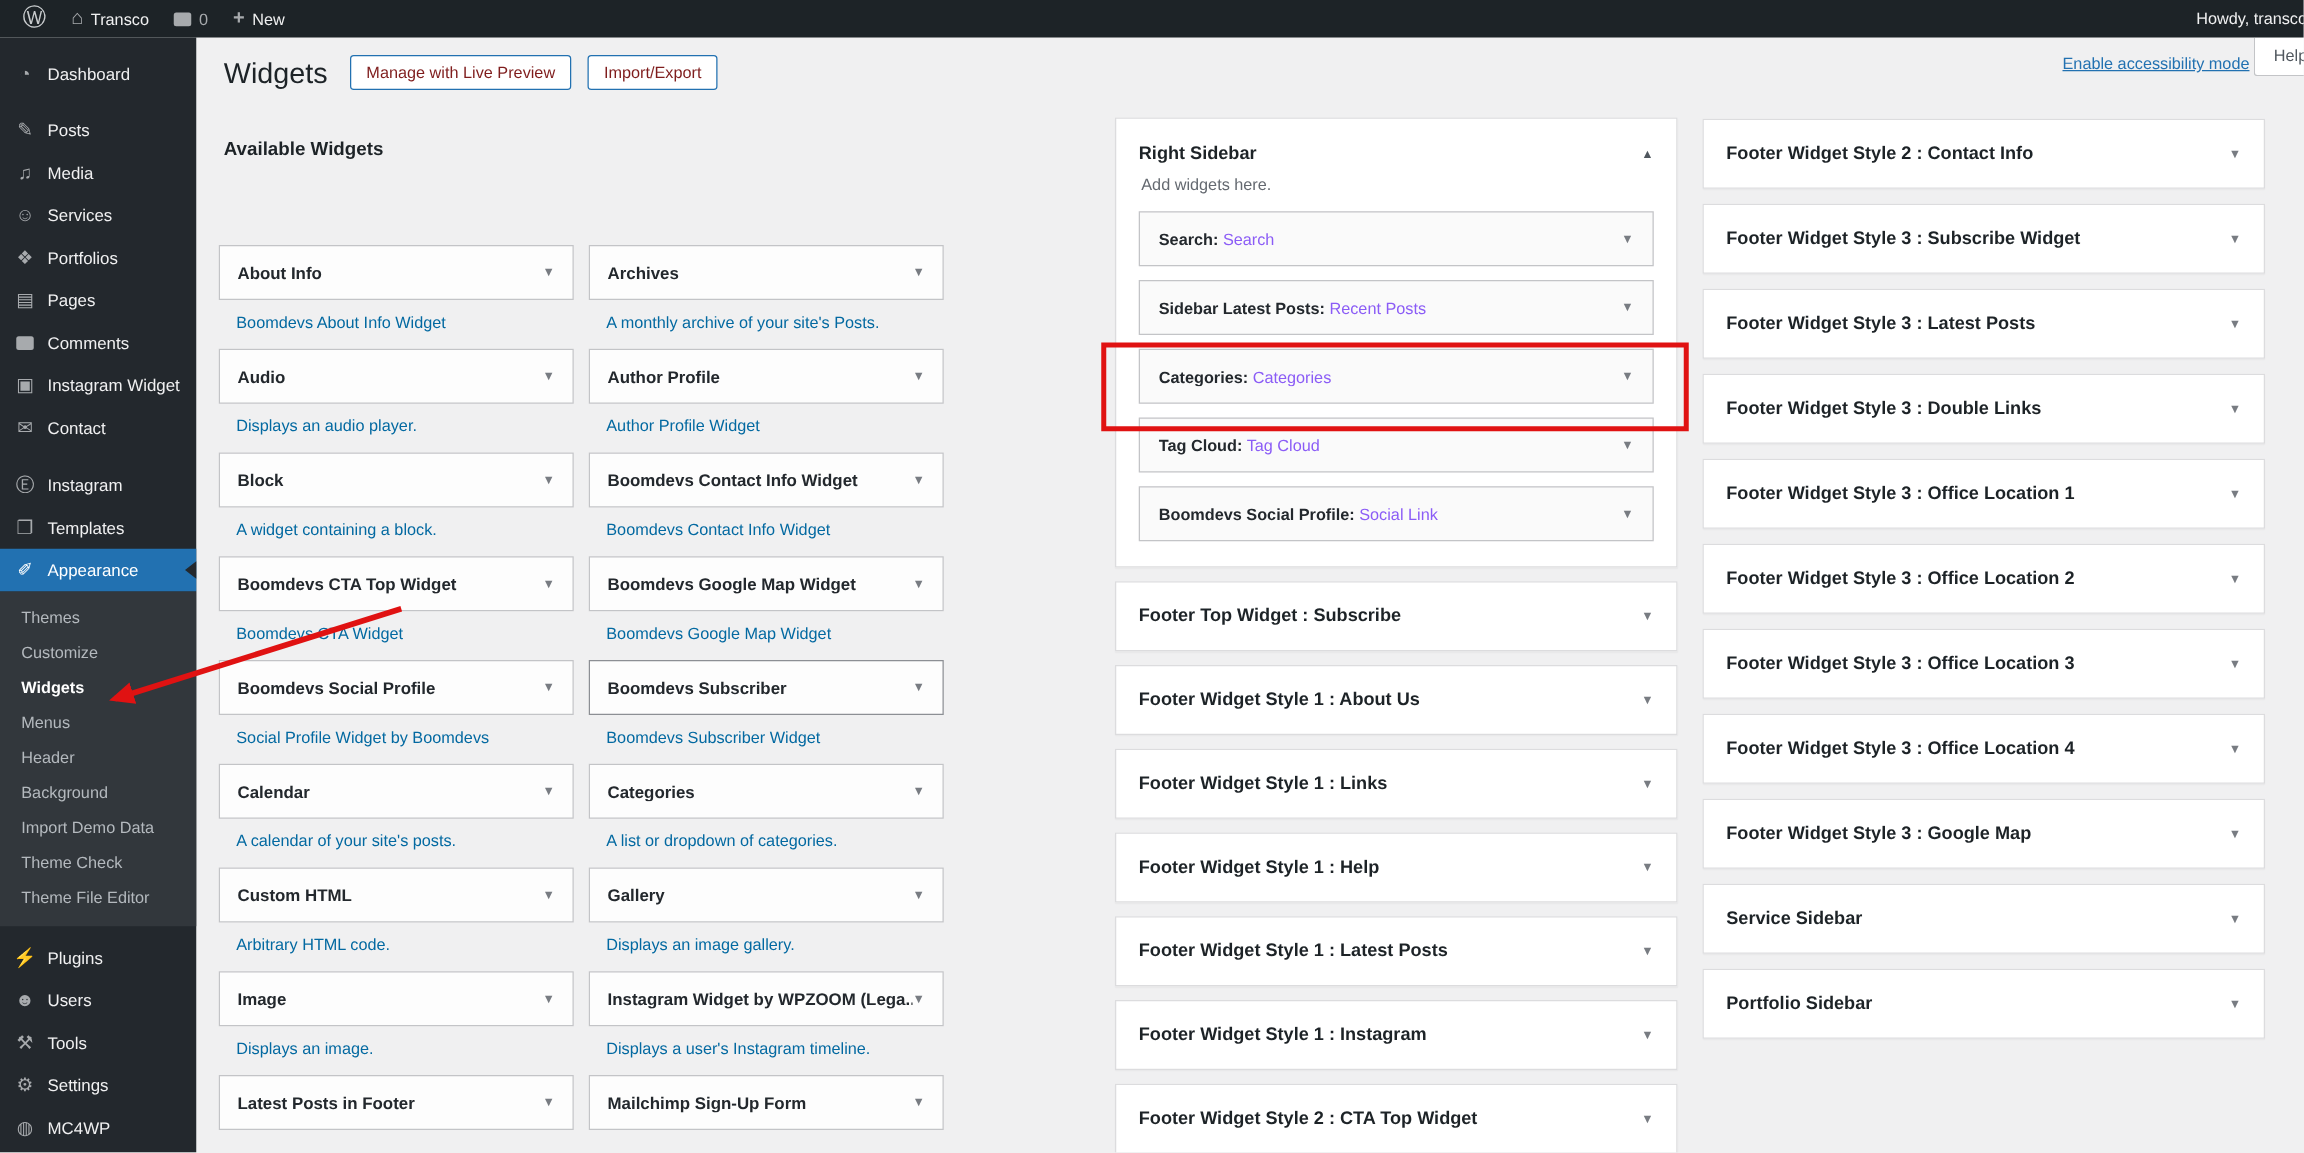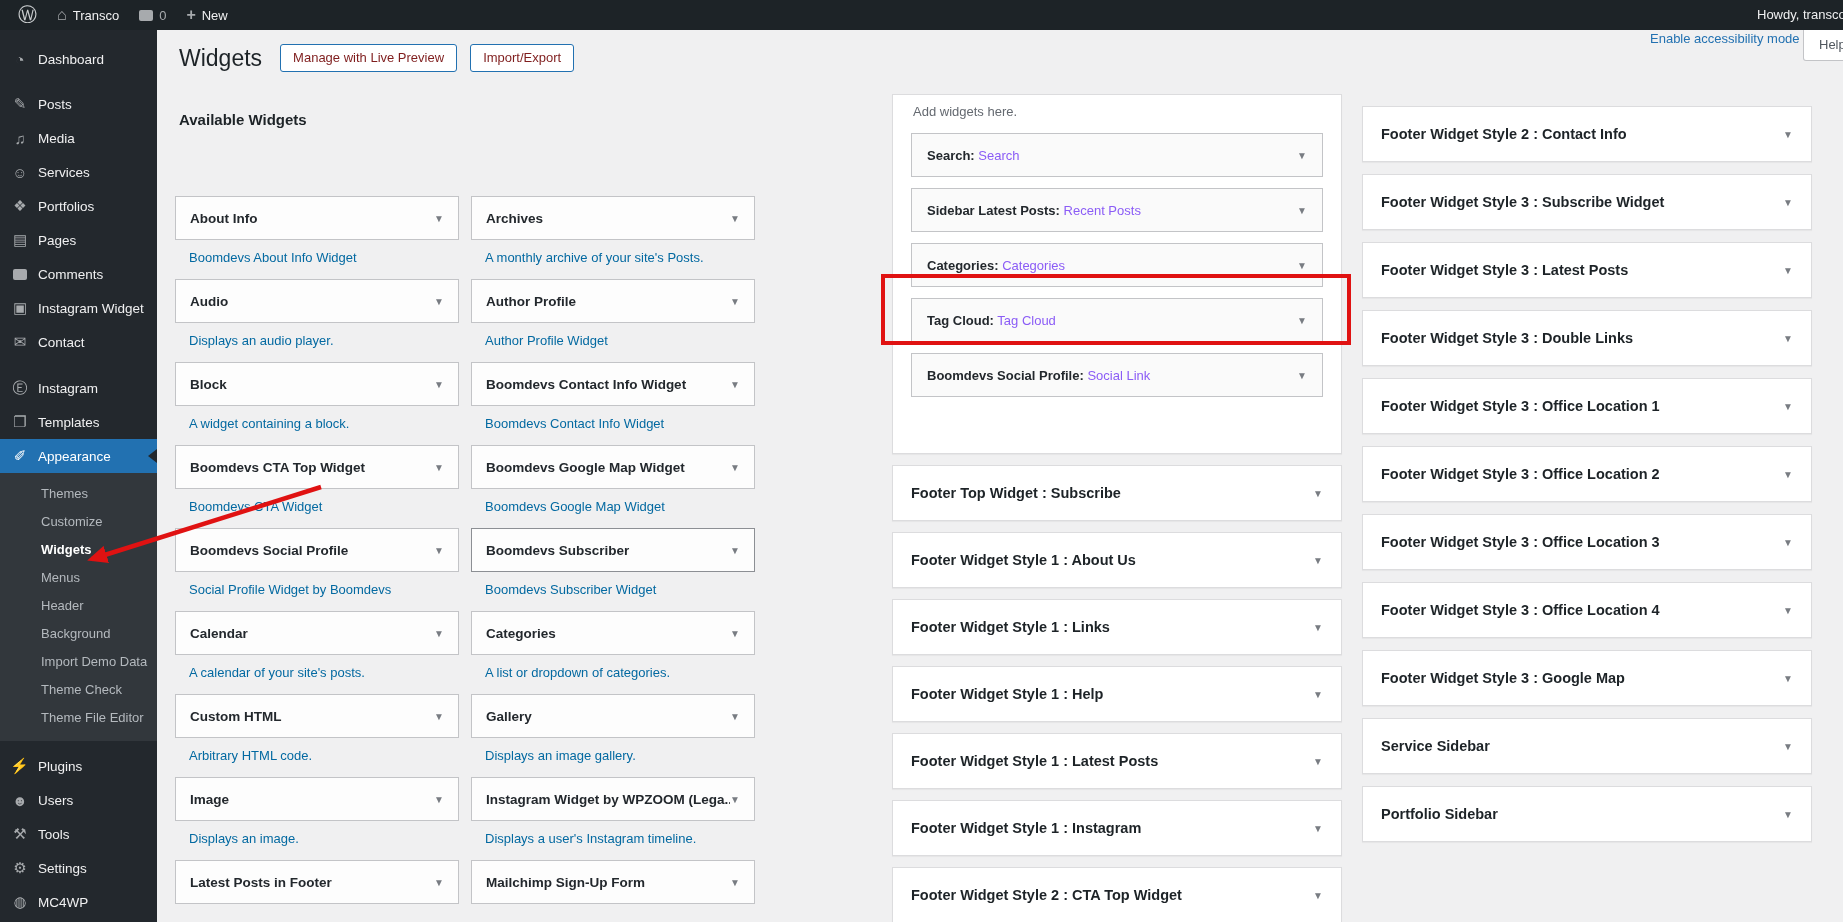--- a/index.html
+++ b/index.html
@@ -26,26 +26,26 @@
   .menu-item { position:relative; height:34px; display:flex; align-items:center; font-size:13.5px; cursor:pointer; }
   .menu-item.gap { margin-top:11px; }
   .mi-icon { flex:none; width:22px; margin:0 7px 0 9px; text-align:center; color:#a7aaad; font-size:15px; }
   .mi-icon.bubble { width:14px; height:11px; margin:0 11px 0 13px; }
   .mi-label { white-space:nowrap; }
   .menu-item.active { background:#2271b1; color:#fff; }
   .menu-item.active .mi-icon { color:#fff; }
   .menu-item.active::after { content:""; position:absolute; right:0; top:50%; transform:translateY(-50%); border:9px solid transparent; border-right-color:#23282d; border-top-width:7px; border-bottom-width:7px; }
   .menu-sep { height:12px; }
   .submenu { background:#32373c; padding:7px 0 9px; }
-  .submenu li { height:28px; line-height:28px; padding-left:41px; color:#b4b9be; font-size:13px; cursor:pointer; white-space:nowrap; }
+  .submenu li { height:28px; line-height:28px; padding-left:17px; color:#b4b9be; font-size:13px; cursor:pointer; white-space:nowrap; }
   .submenu li.current { color:#fff; font-weight:bold; }
   .menu-list-bottom { padding-top:8px; }
 
   
-  .access-link { position:absolute; left:1650px; top:31px; color:#2271b1; cursor:pointer; z-index:5;text-align:right; }
+  .access-link { position:absolute; left:1650px; top:43px; color:#2271b1; text-decoration:underline; cursor:pointer; z-index:5;text-align:right; }
   .help-tab { position:absolute; left:1803px; top:30px; width:64px; height:31px; background:#fff; border:1px solid #c3c4c7; border-top:none; border-radius:0 0 3px 3px; line-height:30px; padding-left:15px; color:#50575e; cursor:pointer; z-index:5; }
 
   
   .title-row { position:absolute; left:179px; top:44px; display:flex; align-items:center; z-index:5; }
   .page-h1 { font-size:23px; font-weight:400; color:#1d2327; margin-right:18px; }
   .wp-btn { margin-right:13px; padding:5px 12px 6px; background:#fff; border:1px solid #2271b1; border-radius:3px; color:#7f1d1d; font-size:13px; white-space:nowrap; cursor:pointer; }
 
   
   .avail-heading { position:absolute; left:179px; top:111px; font-size:15px; font-weight:700; color:#1d2327; }
   .avail-desc { position:absolute; left:179px; top:139px; width:650px; line-height:19px; color:#50575e; }
@@ -54,21 +54,21 @@
   .cards-col.c2 { left:471px; }
   .card-block { height:83px; }
   .card { height:44px; background:#fdfdfd; border:1px solid #c3c4c7; display:flex; align-items:center; padding:0 14px; cursor:pointer; }
   .card.dark { border-color:#8c8f94; }
   .card-title { flex:1; font-weight:700; font-size:13.5px; color:#23282d; white-space:nowrap; overflow:hidden; }
   .caret { flex:none; font-size:10px; color:#787c82; }
   .card-desc { margin:10px 0 0 14px; color:#0369a1; white-space:nowrap; }
 
   
   .mid-col { position:absolute; left:892px; top:94px; width:450px; }
-  .right-col { position:absolute; left:1362px; top:106px; width:450px; }
+  .right-col { position:absolute; left:1362px; top:95px; width:450px; }
   .panel { background:#fff; border:1px solid #dcdcde; box-shadow:0 1px 1px rgba(0,0,0,.04); }
   .panel.open { height:360px; margin-bottom:11px; }
   .panel-head { display:flex; align-items:center; padding:20px 18px 0; }
   .panel-title { flex:1; font-weight:700; font-size:14.5px; color:#1d2327; white-space:nowrap; }
   .panel-head .caret { color:#50575e; cursor:pointer; }
   .panel-hint { padding:9px 20px 0; color:#646970; }
   .bars { padding:14px 18px 0; }
   .bar { height:44px; background:#fafafa; border:1px solid #c3c4c7; display:flex; align-items:center; padding:0 15px; margin-bottom:11px; cursor:pointer; }
   .bar-label { flex:1; white-space:nowrap; overflow:hidden; }
   .bar-type { font-weight:700; color:#23282d; }
@@ -331,20 +331,24 @@
     <div class="card">
       <span class="card-title">Mailchimp Sign-Up Form</span>
       <span class="caret">▼</span>
     </div>
 
   </div>
     </div>
 
   <div class="mid-col">
     <div class="panel open">
+      <div class="panel-head">
+        <span class="panel-title">Right Sidebar</span>
+        <span class="caret">▲</span>
+      </div>
       <div class="panel-hint">Add widgets here.</div>
       <div class="bars" id="sidebar-widget-bars">
           <div class="bar">
     <span class="bar-label">
       <span class="bar-type">Search:</span>
       <span class="bar-instance"> Search</span>
     </span>
     <span class="caret">▼</span>
   </div>
           <div class="bar">

